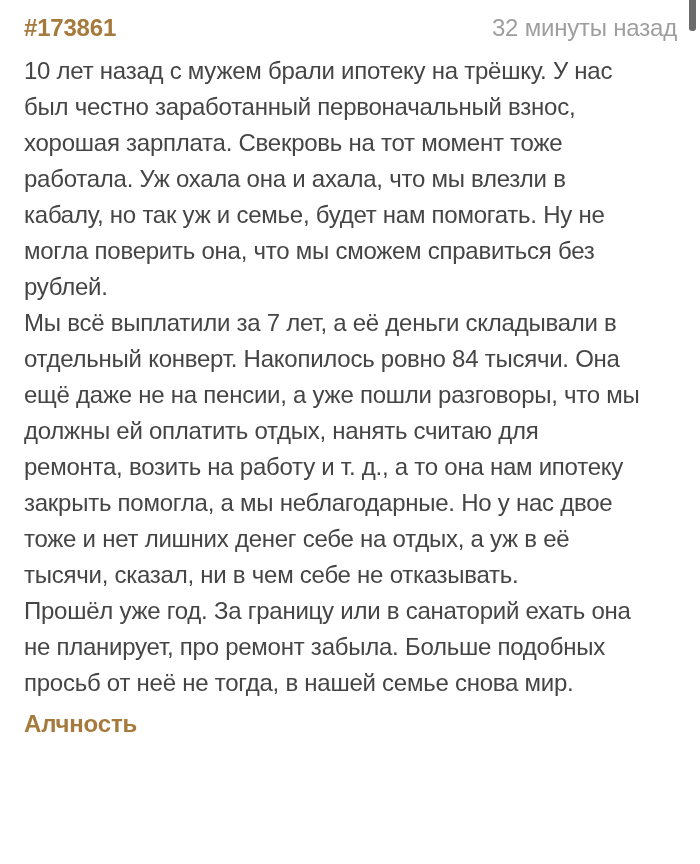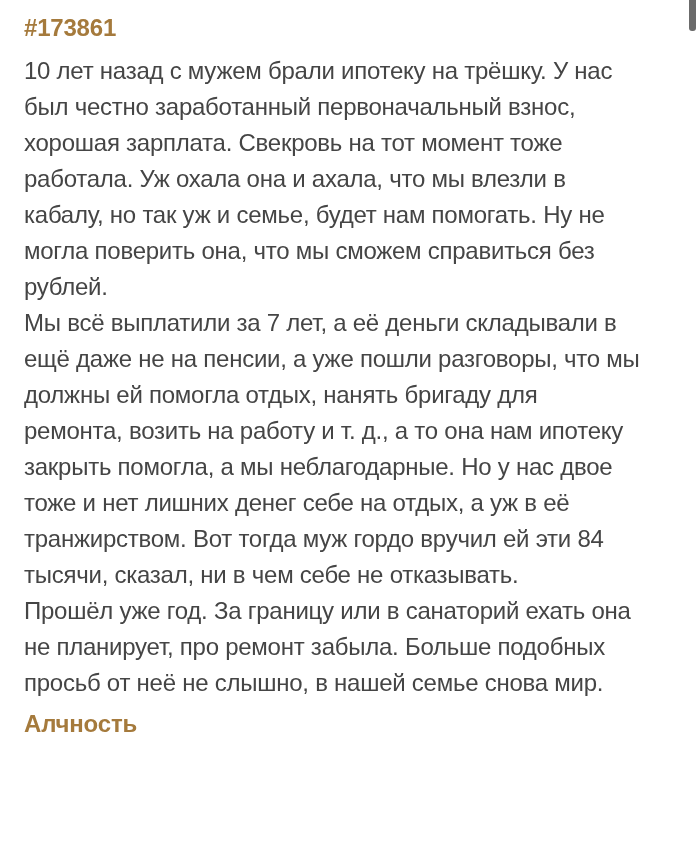--- a/index.html
+++ b/index.html
@@ -68,40 +68,41 @@
     border-radius:0 0 3px 3px;
   }
 </style>
 </head>
 <body>
 
 <div class="screen">
 
   <div class="post-header">
     <a class="post-id">#173861</a>
+    <span class="post-time">32 минуты назад</span>
   </div>
 
   <div class="post-body">
       <div class="text-line">10 лет назад с мужем брали ипотеку на трёшку. У нас</div>
       <div class="text-line">был честно заработанный первоначальный взнос,</div>
       <div class="text-line">хорошая зарплата. Свекровь на тот момент тоже</div>
       <div class="text-line">работала. Уж охала она и ахала, что мы влезли в</div>
       <div class="text-line">кабалу, но так уж и семье, будет нам помогать. Ну не</div>
       <div class="text-line">могла поверить она, что мы сможем справиться без</div>
       <div class="text-line">рублей.</div>
       <div class="text-line">Мы всё выплатили за 7 лет, а её деньги складывали в</div>
+      <div class="text-line">отдельный конверт. Накопилось ровно 84 тысячи. Она</div>
       <div class="text-line">ещё даже не на пенсии, а уже пошли разговоры, что мы</div>
-      <div class="text-line">должны ей помогла отдых, нанять бригаду для</div>
+      <div class="text-line">должны ей оплатить отдых, нанять считаю для</div>
       <div class="text-line">ремонта, возить на работу и т. д., а то она нам ипотеку</div>
       <div class="text-line">закрыть помогла, а мы неблагодарные. Но у нас двое</div>
       <div class="text-line">тоже и нет лишних денег себе на отдых, а уж в её</div>
-      <div class="text-line">транжирством. Вот тогда муж гордо вручил ей эти 84</div>
       <div class="text-line">тысячи, сказал, ни в чем себе не отказывать.</div>
       <div class="text-line">Прошёл уже год. За границу или в санаторий ехать она</div>
       <div class="text-line">не планирует, про ремонт забыла. Больше подобных</div>
-      <div class="text-line">просьб от неё не слышно, в нашей семье снова мир.</div>
+      <div class="text-line">просьб от неё не тогда, в нашей семье снова мир.</div>
     </div>
 
   <a class="post-tag">Алчность</a>
 
   <div class="scrollbar-thumb"></div>
 
 </div>
 
 </body></html>

